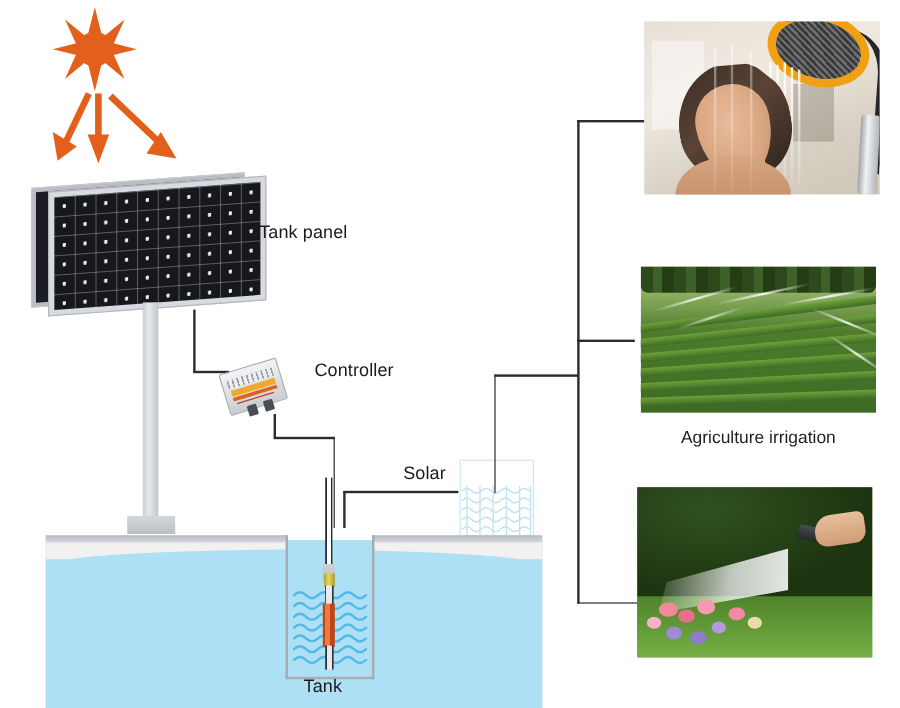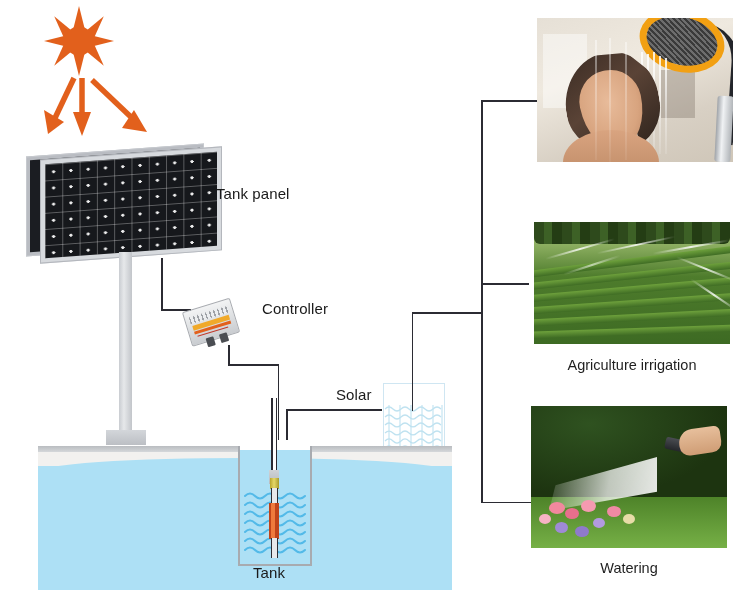--- a/index.html
+++ b/index.html
@@ -471,15 +471,14 @@
       <div class="wat-flower" style="left:34px; top:102px; width:14px; height:11px; background:#e86f8c;"></div>
       <div class="wat-flower" style="left:50px; top:94px; width:15px; height:12px; background:#f59ab0;"></div>
       <div class="wat-flower" style="left:24px; top:116px; width:13px; height:11px; background:#9f8ad6;"></div>
       <div class="wat-flower" style="left:44px; top:120px; width:14px; height:11px; background:#8f7acb;"></div>
       <div class="wat-flower" style="left:62px; top:112px; width:12px; height:10px; background:#b39ae0;"></div>
       <div class="wat-flower" style="left:76px; top:100px; width:14px; height:11px; background:#f08aa4;"></div>
       <div class="wat-flower" style="left:8px; top:108px; width:12px; height:10px; background:#f7b3c4;"></div>
       <div class="wat-flower" style="left:92px; top:108px; width:12px; height:10px; background:#e8dca8;"></div>
     </div>
   </div>
-  <div class="photo-caption" style="left:531px; top:560px; width:196px;">Watering</div>
 
 </div>
 
 </body></html>

